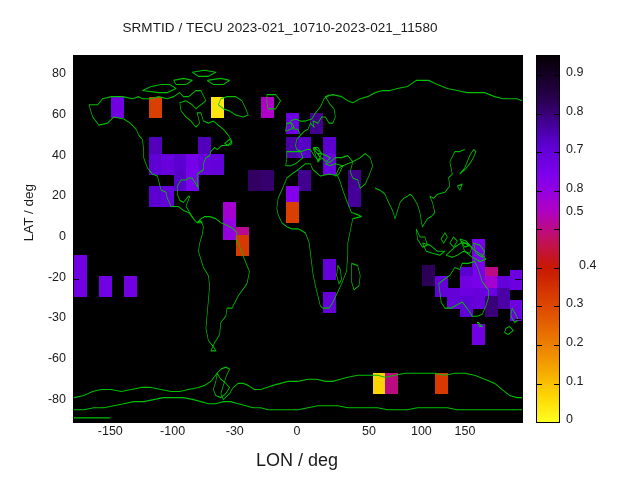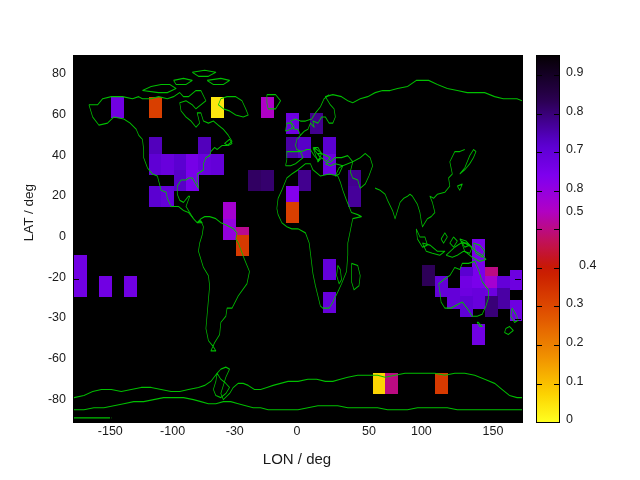--- a/index.html
+++ b/index.html
@@ -17,38 +17,39 @@
   #coast{pointer-events:none;}
   .cell{position:absolute;}
 
   
   .tick{position:absolute;background:#000;}
   .xtlab{position:absolute;font-size:12.5px;color:#1a1a1a;text-align:center;
          width:60px;margin-left:-30px;top:424px;}
   .ytlab{position:absolute;font-size:12.5px;color:#1a1a1a;text-align:right;
          width:46px;left:20px;margin-top:-9px;}
   #xlabel{position:absolute;left:73px;top:450px;width:448px;text-align:center;
-          font-size:15px;color:#1a1a1a;}
+          font-size:18px;color:#1a1a1a;}
   #ylabel{position:absolute;left:-42px;top:205px;width:140px;text-align:center;
           font-size:13.5px;color:#1a1a1a;transform:rotate(-90deg);}
 
   
   #cbar{position:absolute;left:536px;top:55px;width:22px;height:366px;
         border:1px solid #000;}
   #cbgrad{position:absolute;left:0;top:0;width:100%;height:100%;}
   .cbtick{position:absolute;left:0;width:5px;height:1px;background:#000;}
   .cbtick.r{left:auto;right:0;}
   .cblab{position:absolute;left:566px;font-size:12.5px;color:#1a1a1a;
          margin-top:-9px;}
 </style>
 </head>
 <body>
 
 <div id="fig">
 
+  <div id="title">SRMTID / TECU 2023-021_10710-2023-021_11580</div>
 
   <div id="plot">
     <div id="cells">
         <div class="cell" style="left: 37.33px; top: 40.67px; width: 13.04px; height: 20.93px; background: rgb(113, 0, 227);"></div>
         <div class="cell" style="left: 74.67px; top: 40.67px; width: 13.04px; height: 20.93px; background: rgb(217, 63, 0);"></div>
         <div class="cell" style="left: 136.89px; top: 40.67px; width: 13.04px; height: 20.93px; background: rgb(253, 230, 15);"></div>
         <div class="cell" style="left: 186.67px; top: 40.67px; width: 13.04px; height: 20.93px; background: rgb(176, 0, 199);"></div>
         <div class="cell" style="left: 211.56px; top: 56.93px; width: 13.04px; height: 20.93px; background: rgb(109, 0, 224);"></div>
         <div class="cell" style="left: 236.44px; top: 56.93px; width: 13.04px; height: 20.93px; background: rgb(66, 0, 143);"></div>
         <div class="cell" style="left: 74.67px; top: 81.33px; width: 13.04px; height: 20.93px; background: rgb(82, 0, 188);"></div>
@@ -260,21 +261,21 @@
     <div class="tick" style="left: 297px; top: 415px; width: 1px; height: 6px;"></div>
     <div class="xtlab" style="left: 297px;">0</div>
     <div class="tick" style="left: 359.2px; top: 55px; width: 1px; height: 6px;"></div>
     <div class="tick" style="left: 359.2px; top: 415px; width: 1px; height: 6px;"></div>
     <div class="xtlab" style="left: 369px;">50</div>
     <div class="tick" style="left: 421.4px; top: 55px; width: 1px; height: 6px;"></div>
     <div class="tick" style="left: 421.4px; top: 415px; width: 1px; height: 6px;"></div>
     <div class="xtlab" style="left: 421.4px;">100</div>
     <div class="tick" style="left: 483.7px; top: 55px; width: 1px; height: 6px;"></div>
     <div class="tick" style="left: 483.7px; top: 415px; width: 1px; height: 6px;"></div>
-    <div class="xtlab" style="left: 493px;">150</div>
+    <div class="xtlab" style="left: 465px;">150</div>
     <div class="tick" style="left: 73px; top: 75.3px; width: 6px; height: 1px;"></div>
     <div class="tick" style="left: 515px; top: 75.3px; width: 6px; height: 1px;"></div>
     <div class="ytlab" style="top: 75.3px;">80</div>
     <div class="tick" style="left: 73px; top: 116px; width: 6px; height: 1px;"></div>
     <div class="tick" style="left: 515px; top: 116px; width: 6px; height: 1px;"></div>
     <div class="ytlab" style="top: 116px;">60</div>
     <div class="tick" style="left: 73px; top: 156.7px; width: 6px; height: 1px;"></div>
     <div class="tick" style="left: 515px; top: 156.7px; width: 6px; height: 1px;"></div>
     <div class="ytlab" style="top: 156.7px;">40</div>
     <div class="tick" style="left: 73px; top: 197.3px; width: 6px; height: 1px;"></div>

